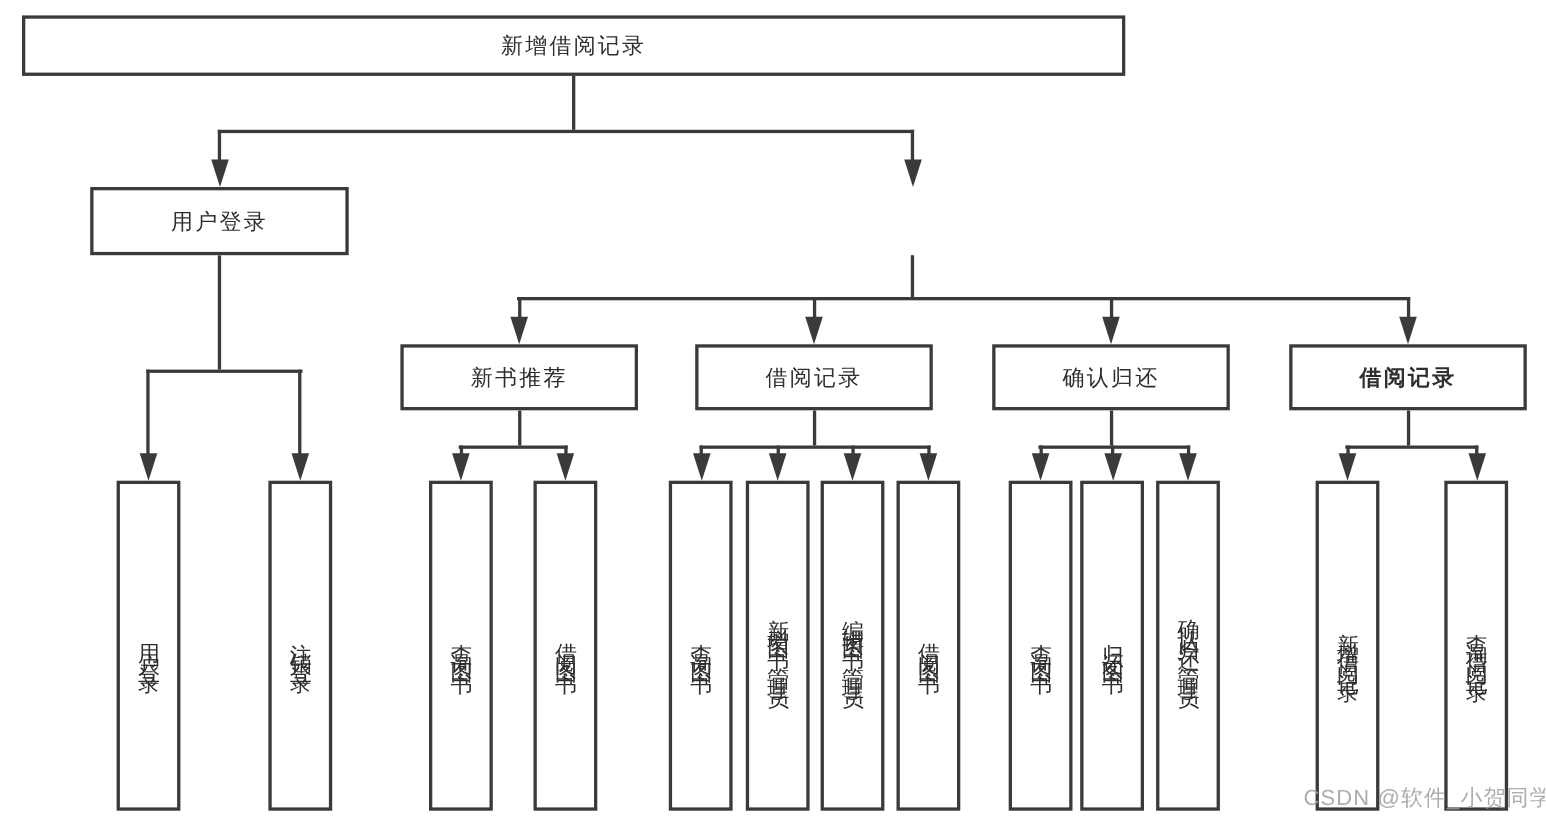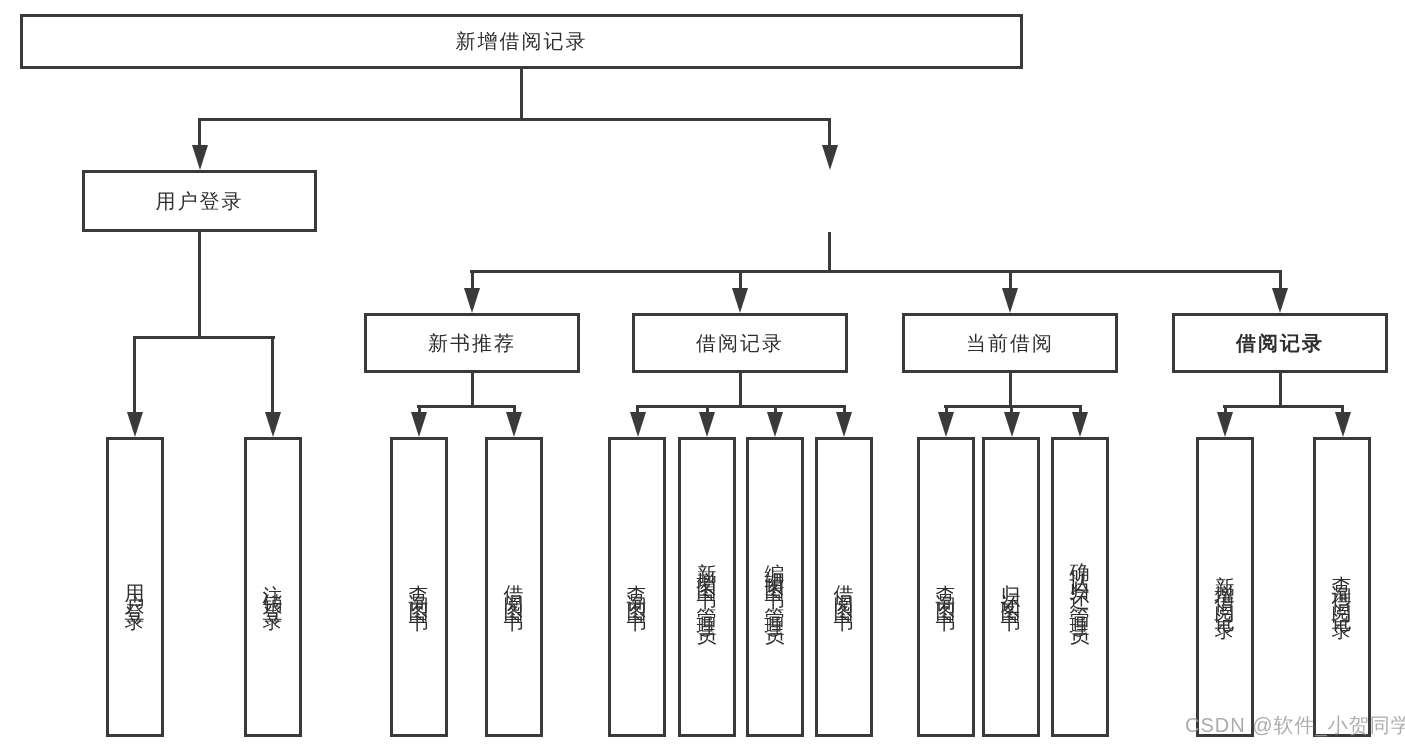--- a/index.html
+++ b/index.html
@@ -66,21 +66,21 @@
   <div class="line" style="left:1279px;top:270px;width:3px;height:22px;"></div>
   <div class="arrow" style="left:1272px;top:288px;"></div>
 
   <div class="box" style="left:364px;top:313px;width:216px;height:60px;">
     <span class="hlabel">新书推荐</span>
   </div>
   <div class="box" style="left:632px;top:313px;width:216px;height:60px;">
     <span class="hlabel">借阅记录</span>
   </div>
   <div class="box" style="left:902px;top:313px;width:216px;height:60px;">
-    <span class="hlabel">当前借阅</span>
+    <span class="hlabel">确认归还</span>
   </div>
   <div class="box" style="left:1172px;top:313px;width:216px;height:60px;font-weight:bold;">
     <span class="hlabel">借阅记录</span>
   </div>
 
   <div class="line" style="left:471px;top:373px;width:3px;height:32px;"></div>
   <div class="line" style="left:417px;top:405px;width:99px;height:3px;"></div>
   <div class="line" style="left:418px;top:405px;width:3px;height:12px;"></div>
   <div class="arrow" style="left:411px;top:412px;"></div>
   <div class="line" style="left:513px;top:405px;width:3px;height:12px;"></div>

